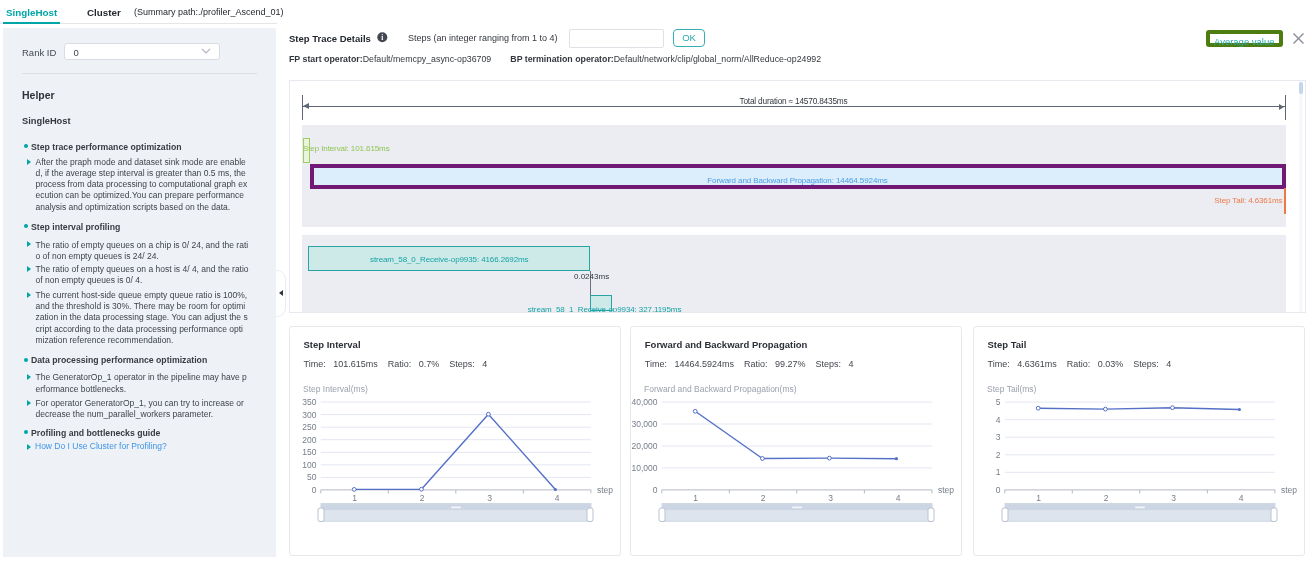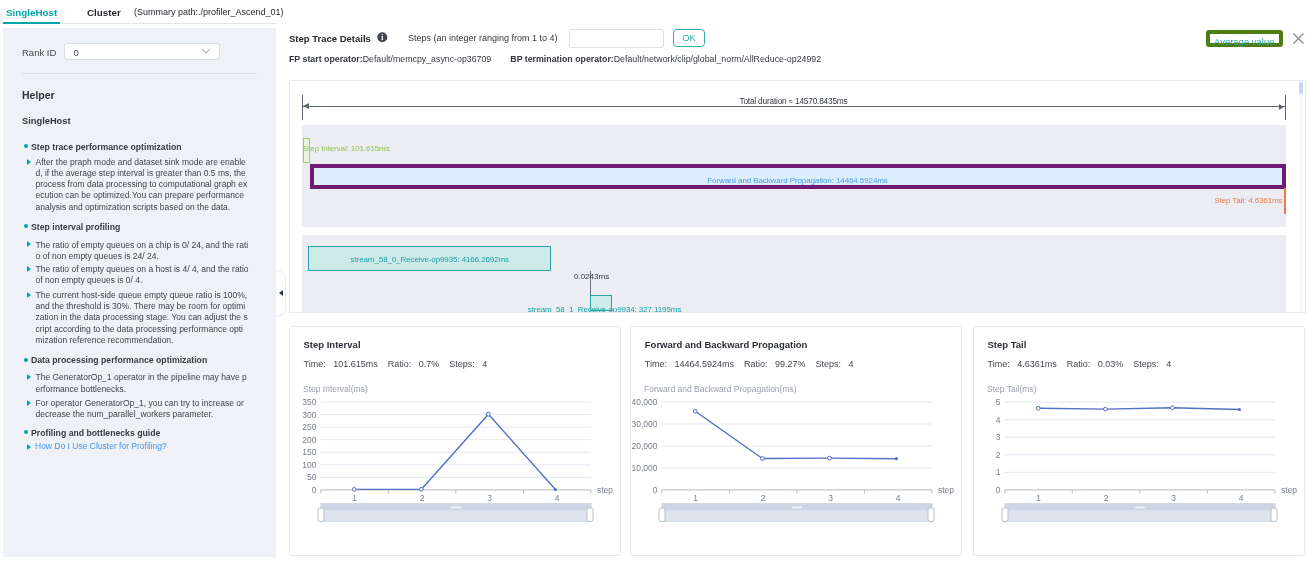--- a/index.html
+++ b/index.html
@@ -95,21 +95,21 @@
   <div class="abs" style="left:443.5px;top:14.8px;width:120px;text-align:center;font-size:8.3px;letter-spacing:-0.2px;color:#33383f">Total duration ≈ 14570.8435ms</div>
 
   <div class="abs" style="left:12px;top:44.7px;width:983.5px;height:101.5px;background:#ebedf2"></div>
   <div class="abs" style="left:12.5px;top:57.7px;width:7px;height:25px;background:#e9f4da;border:1px solid #a0cd62"></div>
   <div class="abs" style="left:13px;top:63.7px;font-size:8px;letter-spacing:-0.1px;color:#8fc453">Step Interval: 101.615ms</div>
   <div class="abs" style="left:19.5px;top:83.7px;width:976px;height:25px;background:#dcedfb;border:4px solid #701a75;text-align:center;line-height:25px;font-size:8px;letter-spacing:-0.1px;color:#4aa0e8">Forward and Backward Propagation: 14464.5924ms</div>
   <div class="abs" style="left:993.5px;top:107.7px;width:2.5px;height:25.5px;background:#ee7948"></div>
   <div class="abs" style="left:872.5px;top:115.7px;width:120px;font-size:8px;letter-spacing:-0.1px;color:#ee7948;text-align:right">Step Tail: 4.6361ms</div>
 
   <div class="abs" style="left:12px;top:154.2px;width:983.5px;height:101.5px;background:#ebedf2"></div>
-  <div class="abs" style="left:18.3px;top:165.1px;width:243px;height:25px;background:#cdeae8;border:1px solid #27a5a5;text-align:center;line-height:25px;font-size:8px;letter-spacing:-0.1px;color:#16a2a4">stream_58_0_Receive-op9935: 4166.2692ms</div>
+  <div class="abs" style="left:18.3px;top:165.1px;width:282px;height:25px;background:#cdeae8;border:1px solid #27a5a5;text-align:center;line-height:25px;font-size:8px;letter-spacing:-0.1px;color:#16a2a4">stream_58_0_Receive-op9935: 4166.2692ms</div>
   <div class="abs" style="left:300.3px;top:190.1px;width:1px;height:38px;background:#6b727e"></div>
   <div class="abs" style="left:284px;top:190.8px;font-size:8px;color:#33383f">0.0243ms</div>
   <div class="abs" style="left:300.3px;top:214px;width:21.3px;height:16.2px;background:#cdeae8;border:1px solid #27a5a5"></div>
   <div class="abs" style="left:237.8px;top:224.2px;width:148px;font-size:8px;letter-spacing:-0.1px;color:#16a2a4;text-align:center">stream_58_1_Receive-op9934: 327.1195ms</div>
 
   <div class="abs" style="left:1008.6px;top:0.7px;width:4.6px;height:232px;background:#f7f8fa"></div>
   <div class="abs" style="left:1009px;top:1.2px;width:4.2px;height:12px;background:#c3d6ee;border-radius:2px"></div>
 </div>
 
 <div style="position:absolute;left:289px;top:326.4px;width:331.5px;height:230px;background:#fff;border:1px solid #e7e8ec;border-radius:3px;box-sizing:border-box"></div>

